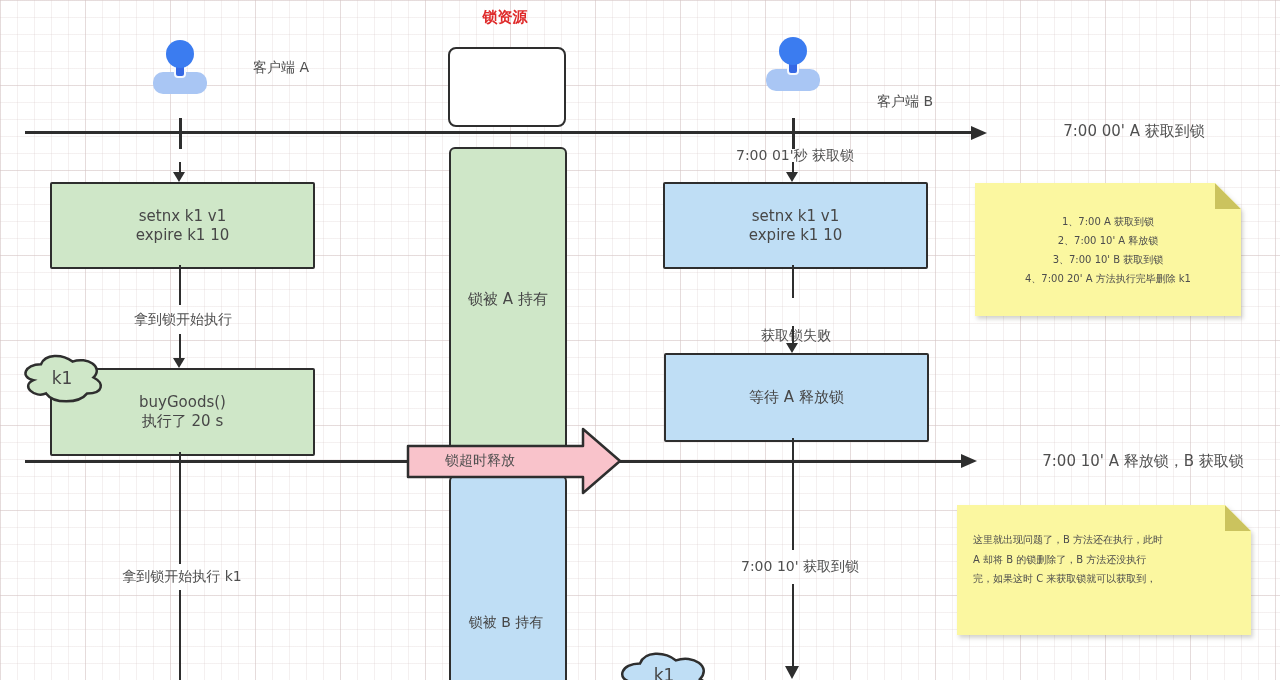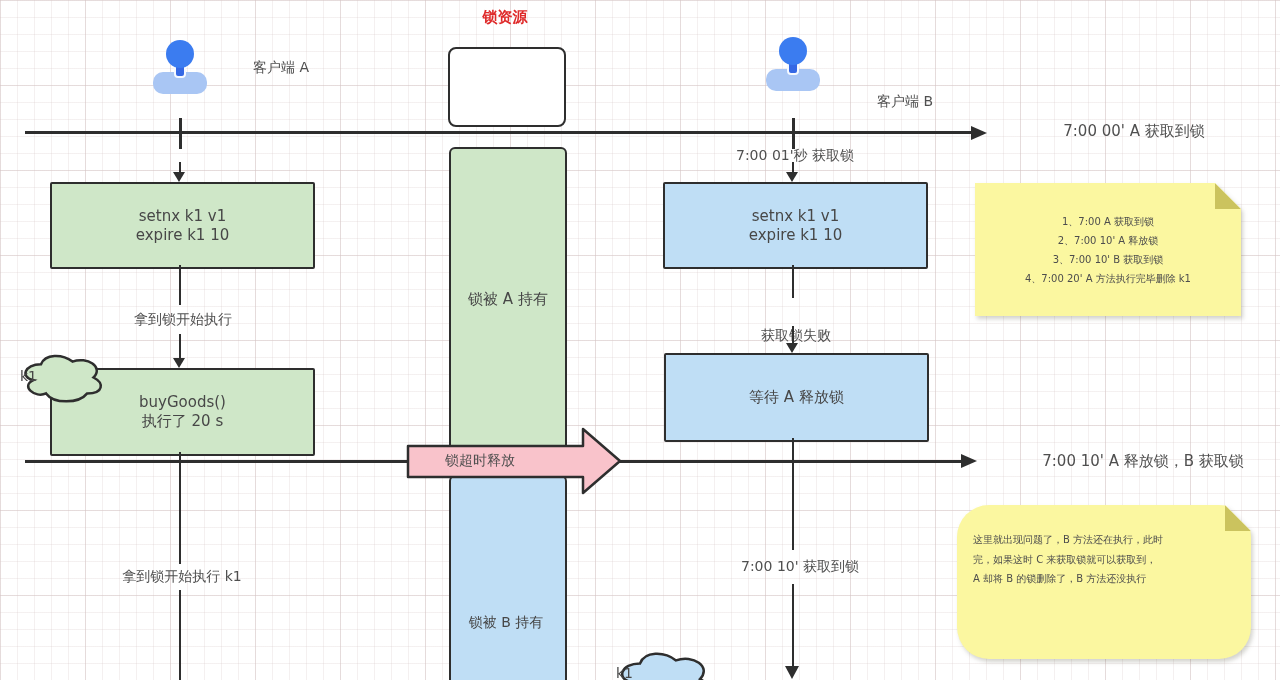--- a/index.html
+++ b/index.html
@@ -38,21 +38,21 @@
   }
   .note-wrap{position:absolute; filter:drop-shadow(2px 3px 2px rgba(80,80,60,.25));}
   .fold{position:absolute; top:0; right:0; width:26px; height:26px;
     background:#cbc35e; clip-path:polygon(0 0, 100% 100%, 0 100%);}
   .note1-lines{width:100%;height:100%;display:flex;flex-direction:column;
     justify-content:center;align-items:center;line-height:19px;}
   .note2-lines{padding:25px 8px 0 16px;line-height:19.5px;}
   .note1-lines div, .note2-lines div{white-space:nowrap;}
   .title{position:absolute; color:#df2a2a; font-weight:bold; font-size:15px;
     transform:translate(-50%,-50%); white-space:nowrap;}
-  .cloud-lbl{position:absolute; font-size:14px; color:#474747; text-align:left;}
+  .cloud-lbl{position:absolute; font-size:17px; color:#474747; text-align:center;}
 </style>
 </head>
 <body>
 
 <div id="canvas">
 
   <div class="title" style="left:505px; top:17px;">锁资源</div>
 
   <svg class="abs" style="left:149px; top:36px;" width="62" height="60" viewBox="0 0 62 60">
     <rect x="4" y="36" width="54" height="22" rx="10" fill="#a9c6f4"></rect>
@@ -155,23 +155,23 @@
       <div class="note1-lines">
         <div>1、7:00 A 获取到锁</div>
         <div>2、7:00 10' A 释放锁</div>
         <div>3、7:00 10' B 获取到锁</div>
         <div>4、7:00 20' A 方法执行完毕删除 k1</div>
       </div>
     </div>
   </div>
 
   <div class="note-wrap" style="left:957px; top:505px; width:294px; height:130px;">
-    <div class="note" style="left:0; top:0; width:294px; height:154px;border-radius:32px;">
+    <div class="note" style="left:0; top:0; width:294px; height:130px;">
       <div class="fold"></div>
       <div class="note2-lines">
         <div>这里就出现问题了，B 方法还在执行，此时</div>
+        <div>A 却将 B 的锁删除了，B 方法还没执行</div>
         <div>完，如果这时 C 来获取锁就可以获取到，</div>
-        <div>A 却将 B 的锁删除了，B 方法还没执行</div>
       </div>
     </div>
   </div>
 
 </div>
 
 </body></html>

